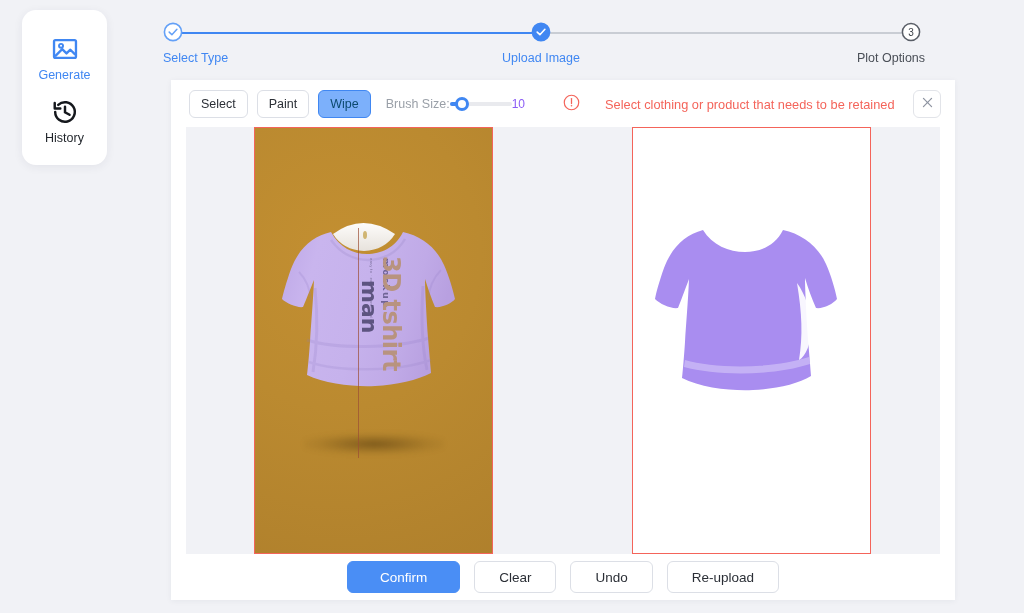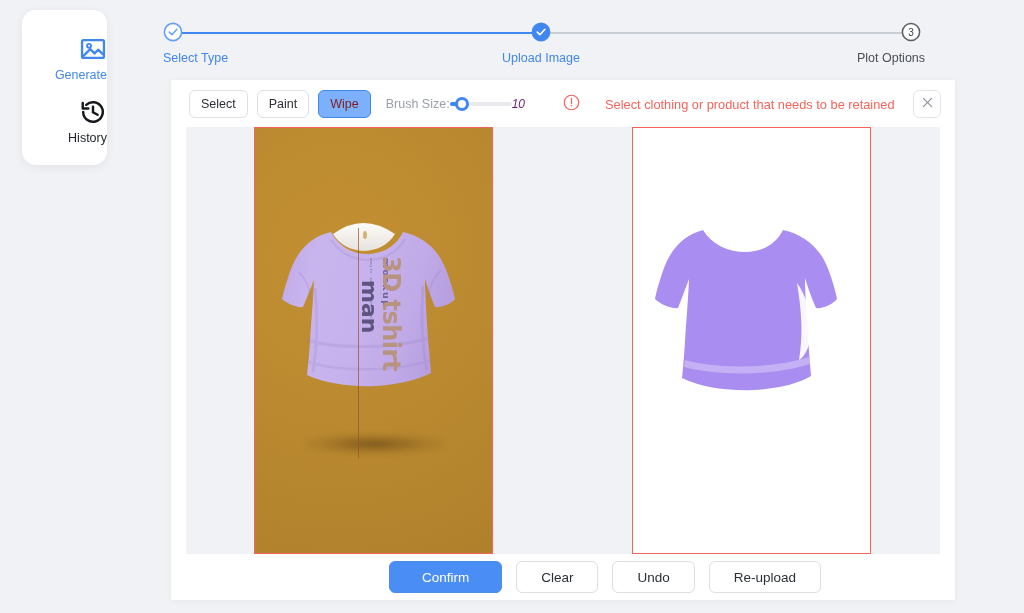--- a/index.html
+++ b/index.html
@@ -19,21 +19,21 @@
     background: #ffffff;
     border-radius: 14px;
     box-shadow: 0 2px 10px rgba(40,45,70,0.07);
     display: flex; flex-direction: column;
     align-items: center; justify-content: center;
     gap: 16px;
     padding-top: 4px;
   }
   .nav-item {
     display: flex; flex-direction: column;
-    align-items: flex-end; gap: 6px;
+    align-items: center; gap: 6px;
     cursor: pointer; width: 100%;
   }
   .nav-label { font-size: 12.5px; line-height: 1; }
   .nav-item.active .nav-label { color: #4087f2; }
   .nav-item.inactive .nav-label { color: #1f2329; }
   .nav-icon { width: 28px; height: 28px; display: block; }
 
   
   .stepper {
     position: absolute; left: 163px; top: 22px;
@@ -83,21 +83,21 @@
     border: 1px solid #dcdfe6;
     border-radius: 6px;
     margin-right: 9px;
     cursor: pointer;
     font-family: "Liberation Sans", sans-serif;
     display: flex; align-items: center; justify-content: center;
   }
   .tool-btn.selected {
     background: #7cb0fb;
     border: 1.5px solid #4087f2;
-    color: #7f1d1d;
+    color: #0c4a6e;
   }
   .brush-label {
     font-size: 12.5px; color: #9aa0a8;
     margin-left: 6px; 
     white-space: nowrap;
   }
   .slider { position: relative; width: 62px; height: 16px; }
   .slider-track {
     position: absolute; top: 6px; left: 0;
     width: 62px; height: 4px;
@@ -110,22 +110,22 @@
   .slider-thumb {
     position: absolute; top: 1px;
     width: 14px; height: 14px;
     background: #ffffff;
     border: 3px solid #4087f2;
     border-radius: 50%;
     transform: translateX(-7px);
     cursor: pointer;
   }
   .brush-val {
-    font-size: 12px; color: #701a75;
-    margin-left: 0; white-space: nowrap; font-style: italic;
+    font-size: 12px; color: #8b5cf6;
+    margin-left: 0; white-space: nowrap;
   }
   .warn {
     display: flex; align-items: center; gap: 25px;
     margin-left: 38px;
   }
   .warn-text { font-size: 12.8px; color: #f4645a; white-space: nowrap; }
   .close-btn {
     width: 28px; height: 28px;
     border: 1px solid #e2e4e9;
     border-radius: 6px;
@@ -201,21 +201,20 @@
   
   .pane-right { left: 446px; width: 239px; background: #ffffff; border: 1px solid #f4645a; }
   .mask-svg { position: absolute; left: 0; top: 0; width: 237px; height: 425px; }
 
   
   .footer {
     position: absolute; left: 0; top: 474px;
     width: 784px; height: 46px;
     display: flex; align-items: center; justify-content: center;
     gap: 14px;
-    margin-left: 42px;
   }
   .act-btn {
     height: 32px; padding: 8px 24px;
     font-size: 13.5px;
     border-radius: 6px;
     border: 1px solid #dcdfe6;
     background: #ffffff;
     color: #2b2f36;
     cursor: pointer;
     font-family: "Liberation Sans", sans-serif;

